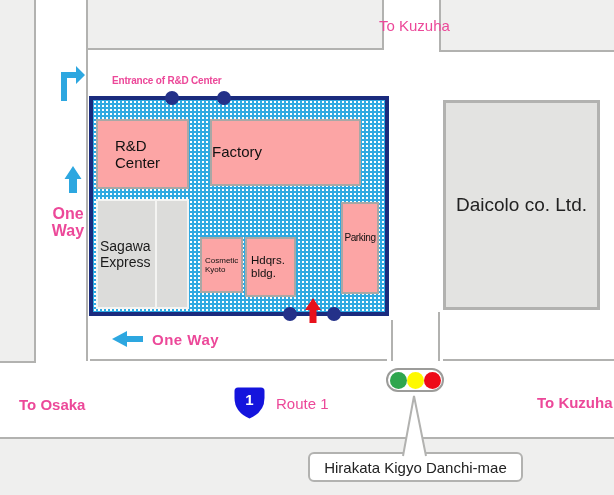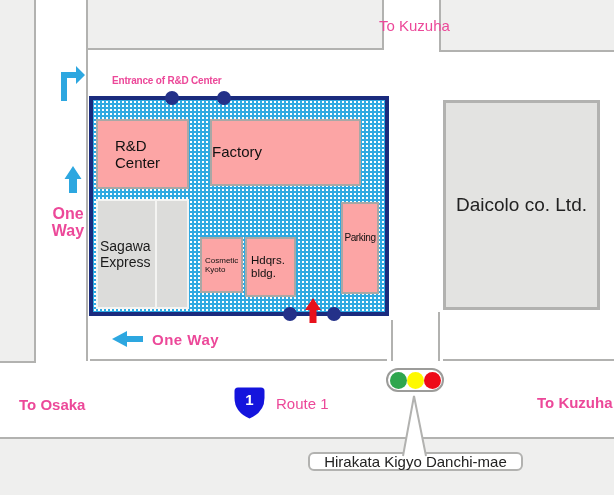--- a/index.html
+++ b/index.html
@@ -85,21 +85,21 @@
     background:#fff;border:2px solid #9c9c9a;border-radius:13px;
     display:flex;align-items:center;justify-content:center;
   }
   .bulb{width:17px;height:17px;border-radius:50%;}
   .bulb-green{background:#2fa64e;}
   .bulb-yellow{background:#fef900;}
   .bulb-red{background:#ee0a18;}
 
   
   .callout{
-    left:308px;top:452px;width:215px;height:19px;box-sizing:border-box;
+    left:308px;top:452px;width:215px;height:30px;box-sizing:border-box;
     background:#fff;border:2px solid #b2b2b0;border-radius:6px;
     display:flex;align-items:center;justify-content:center;
     font-size:15px;color:#222;
   }
 
   .overlay{position:absolute;left:0;top:0;width:614px;height:495px;pointer-events:none;}
 </style>
 </head>
 <body>
 

